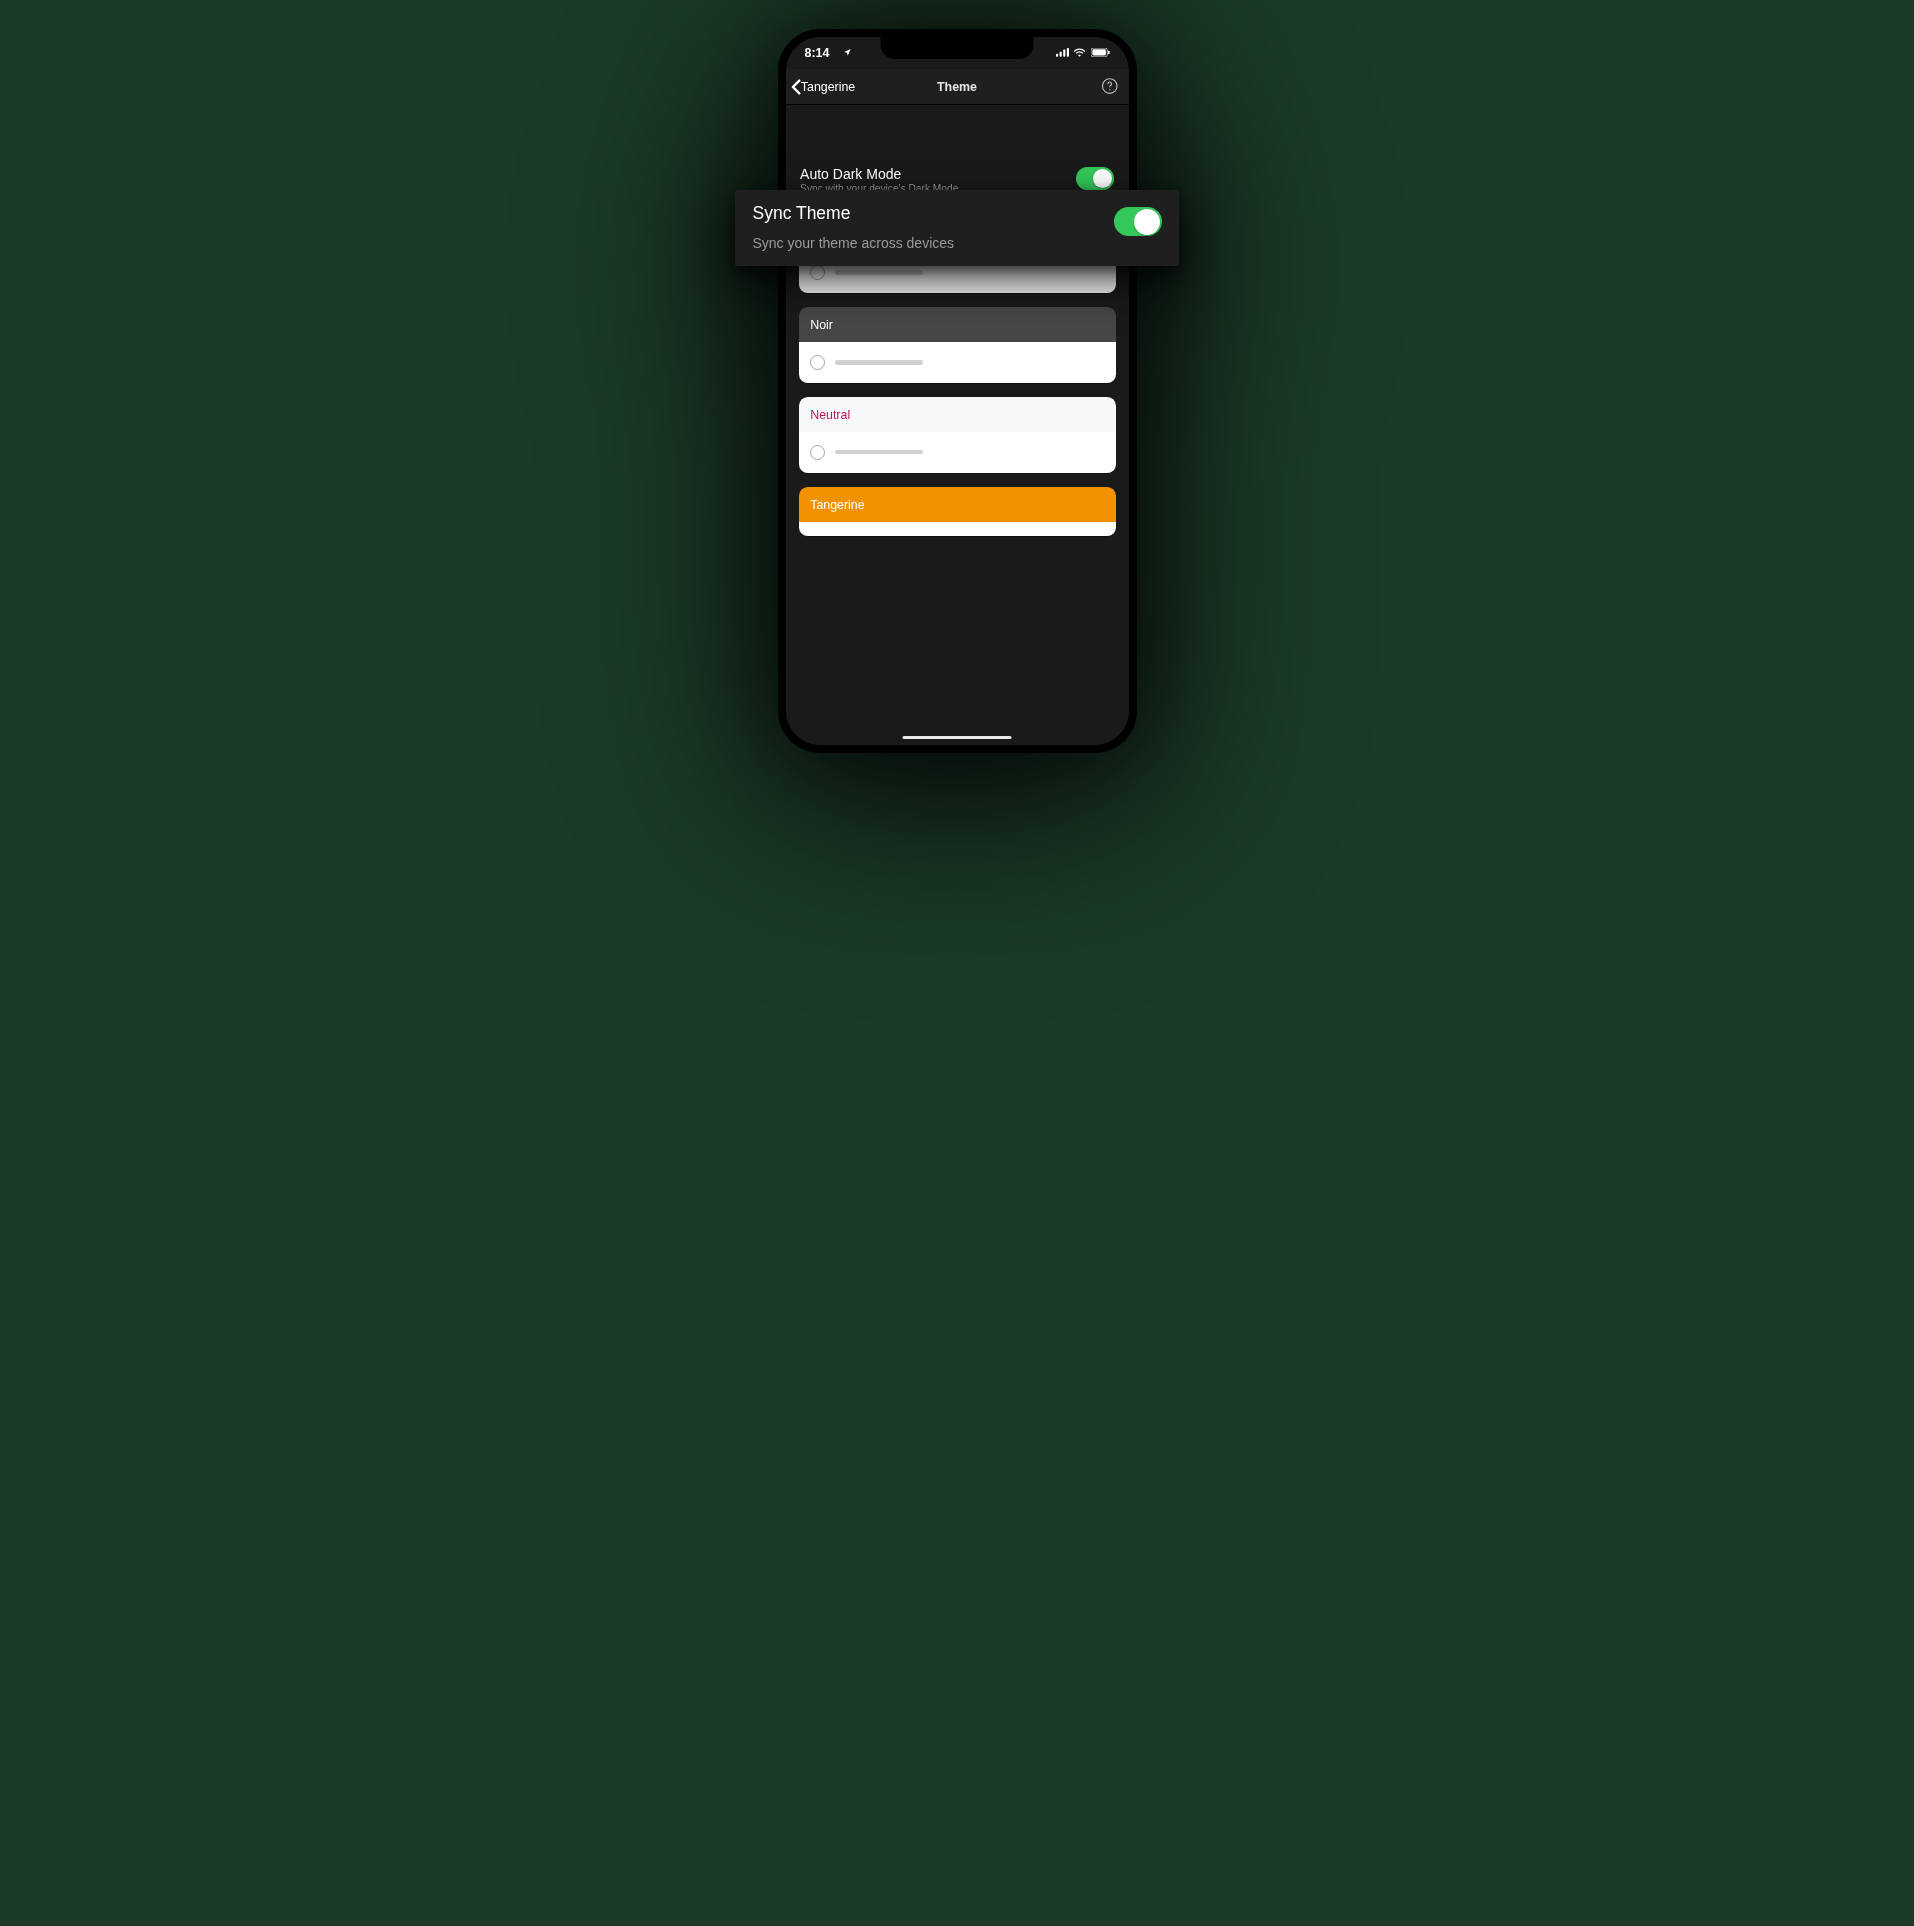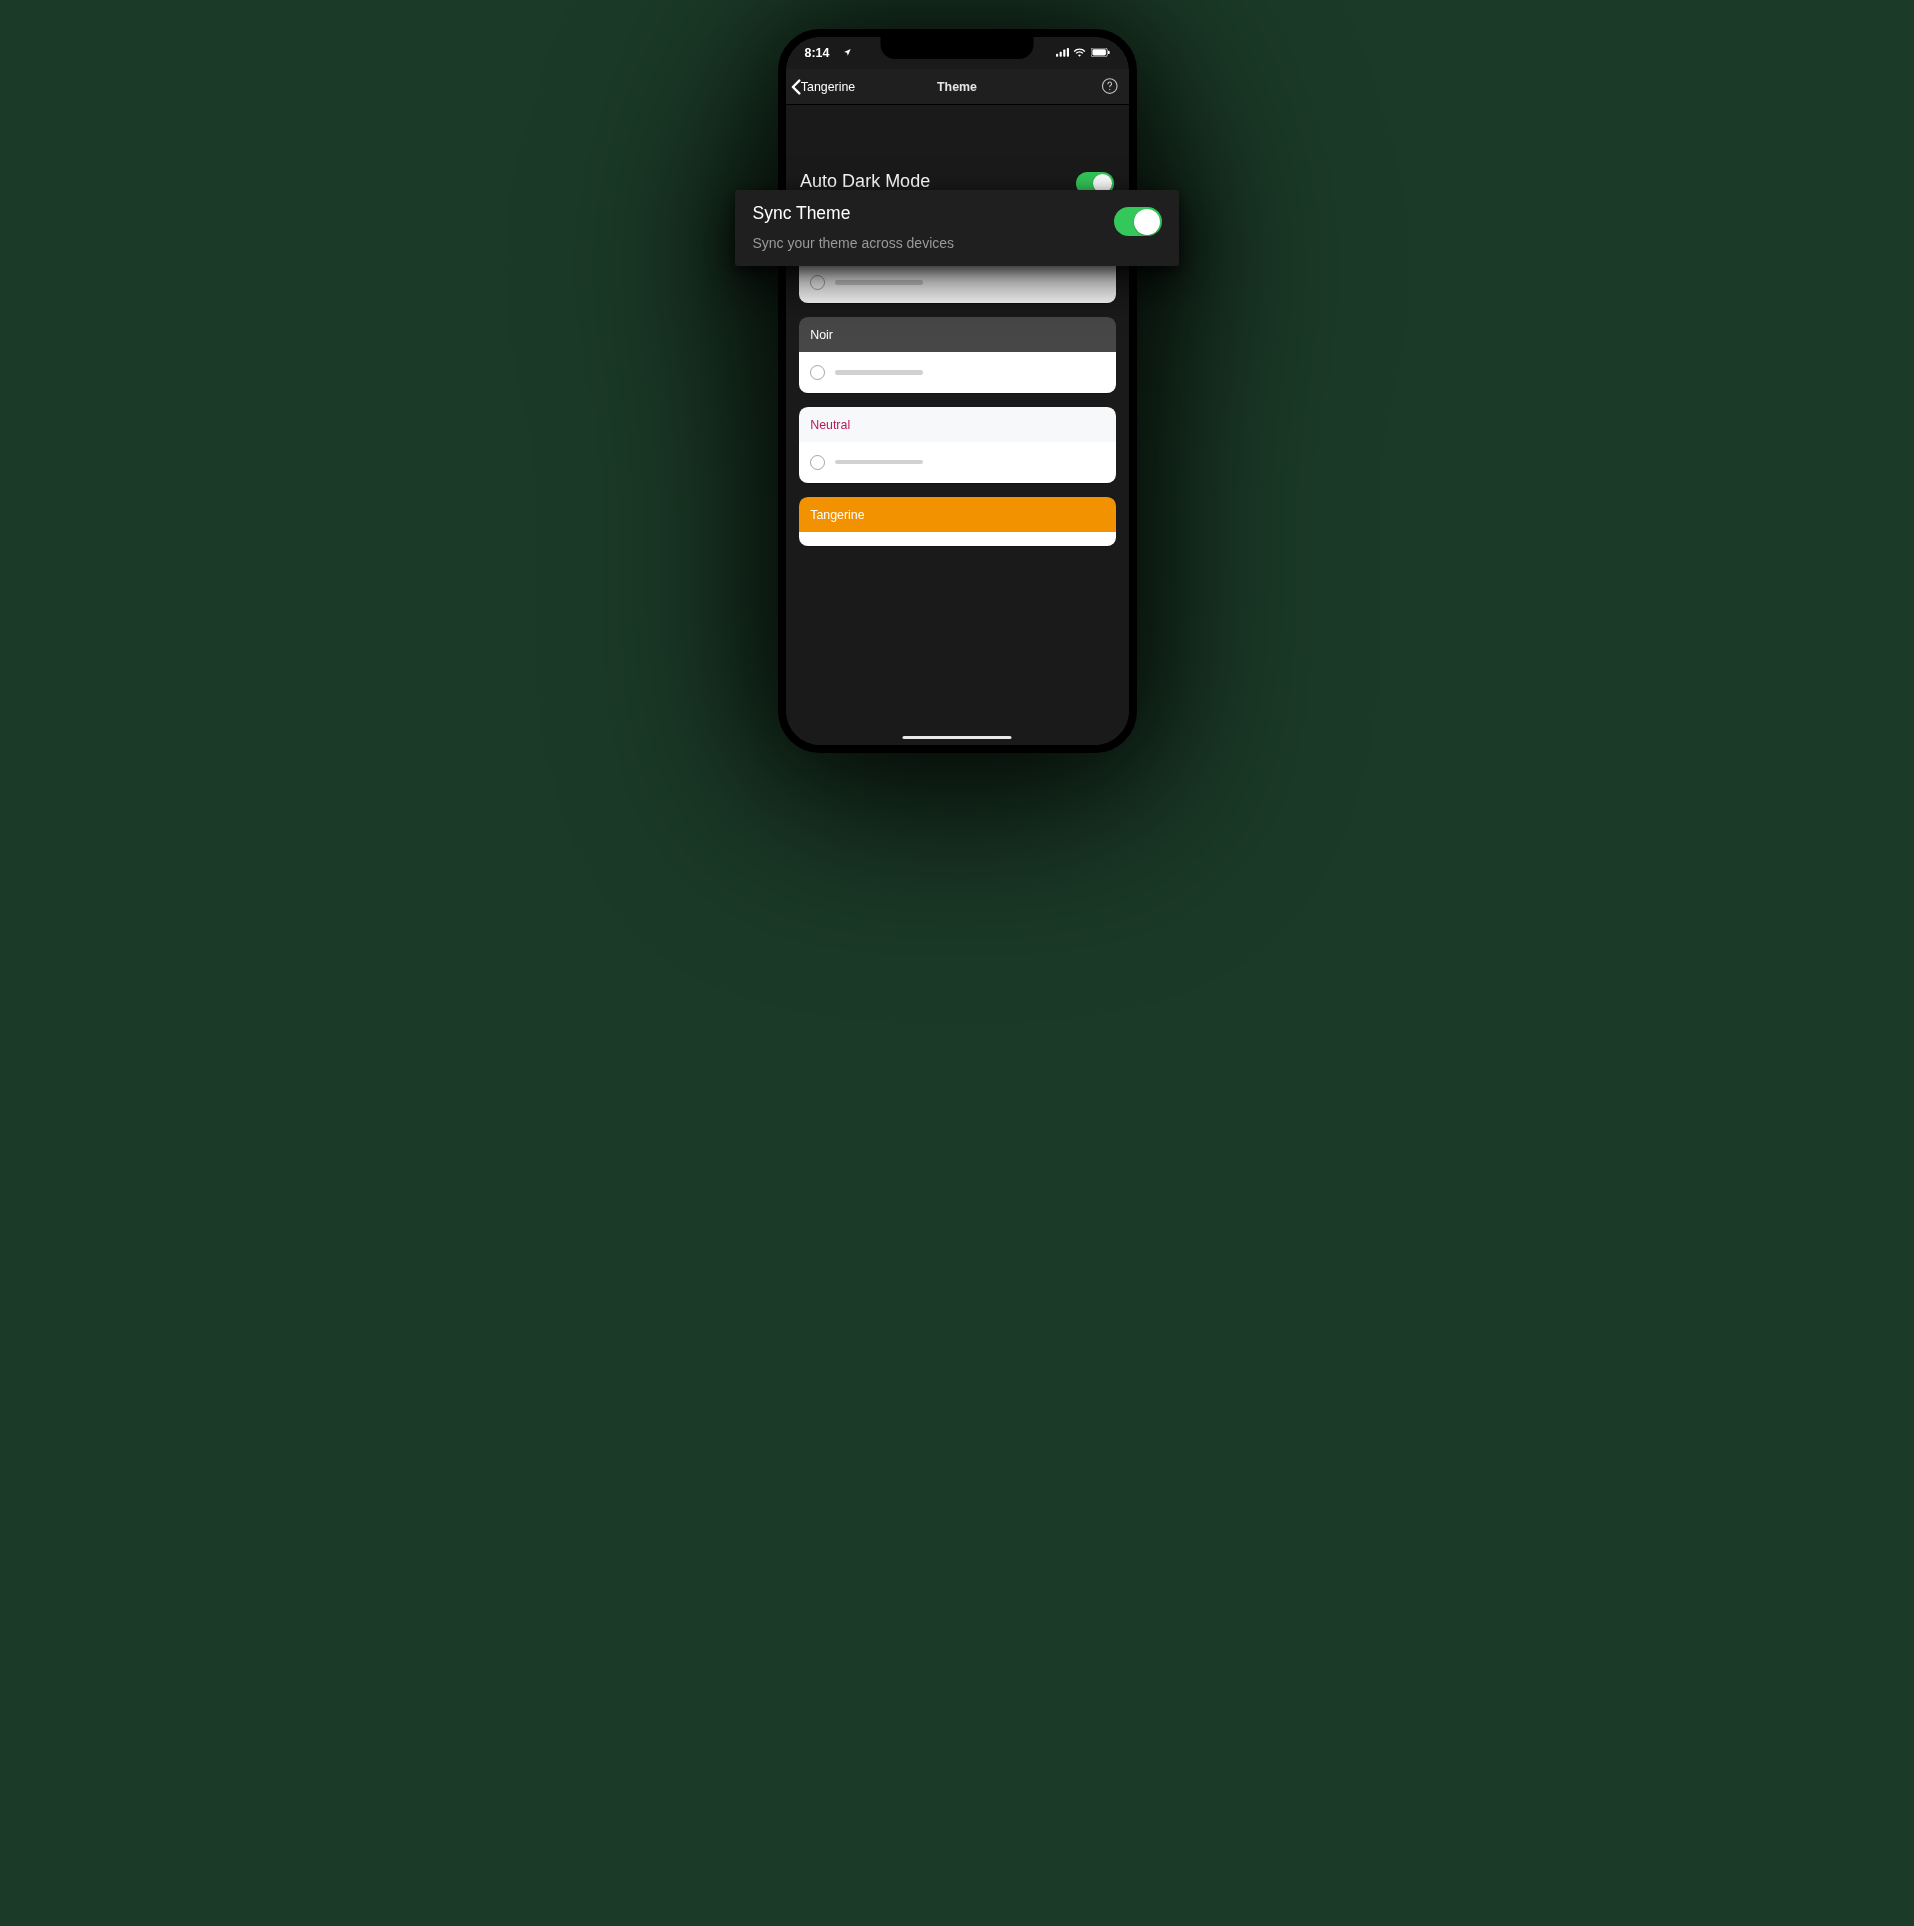--- a/index.html
+++ b/index.html
@@ -38,21 +38,21 @@
   .nav-back svg{margin-right:-0.7px;}
   .nav-title{color:#e5e5e5;font-size:12.4px;font-weight:600;}
   .nav-help{position:absolute;right:10.2px;top:50%;transform:translateY(-50%);}
   .content{padding:0;}
 
   .toggle-row{
     position:relative;display:flex;align-items:flex-start;justify-content:space-between;
     padding:7.3px 14.6px 8.8px;
   }
   .toggle-texts{display:flex;flex-direction:column;}
-  .t-title{color:#fff;font-size:18px;}
+  .t-title{color:#fff;font-size:14px;}
   .t-sub{color:#9a9a9a;font-size:10.2px;margin-top:1.5px;}
   .toggle{position:relative;width:38px;height:22.6px;border-radius:14.6px;background:#34c759;flex:none;margin-top:1.5px;}
   .toggle .knob{position:absolute;right:1.5px;top:1.5px;width:19.7px;height:19.7px;border-radius:50%;background:#fff;box-shadow:0 0.7px 1.5px rgba(0,0,0,.3);}
 
   .themes{padding:14.6px 13px 0;}
   .card{border-radius:8.8px;overflow:hidden;margin-bottom:14.6px;box-shadow:0 0.7px 0 rgba(0,0,0,.4);}
   .card-head{padding:10.2px 11.7px;font-size:12.4px;color:#fff;}
   .card-body{position:relative;padding:13px 11.7px;display:flex;align-items:center;gap:10.2px;}
   .radio{width:13px;height:13px;border-radius:50%;border:1.5px solid currentColor;opacity:.35;}
   .lines{flex:1;display:flex;flex-direction:column;gap:7.3px;}

